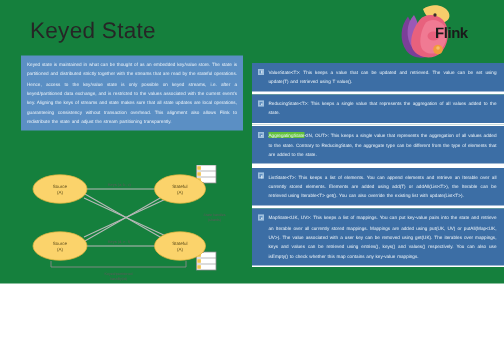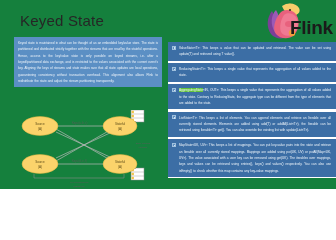--- a/index.html
+++ b/index.html
@@ -42,21 +42,21 @@
     left: 258px;
     top: 1px;
     width: 78px;
     height: 40px;
   }
   .logo-svg { position: absolute; left: 0; top: 0; }
   .logo-text {
     position: absolute;
     left: 32px;
     top: 16px;
-    font-size: 19px;
+    font-size: 10px;
     font-weight: 700;
     color: #1a1a1a;
     letter-spacing: -0.3px;
     white-space: nowrap;
   }
 
   
   .para-block {
     position: absolute;
     left: 14px;

